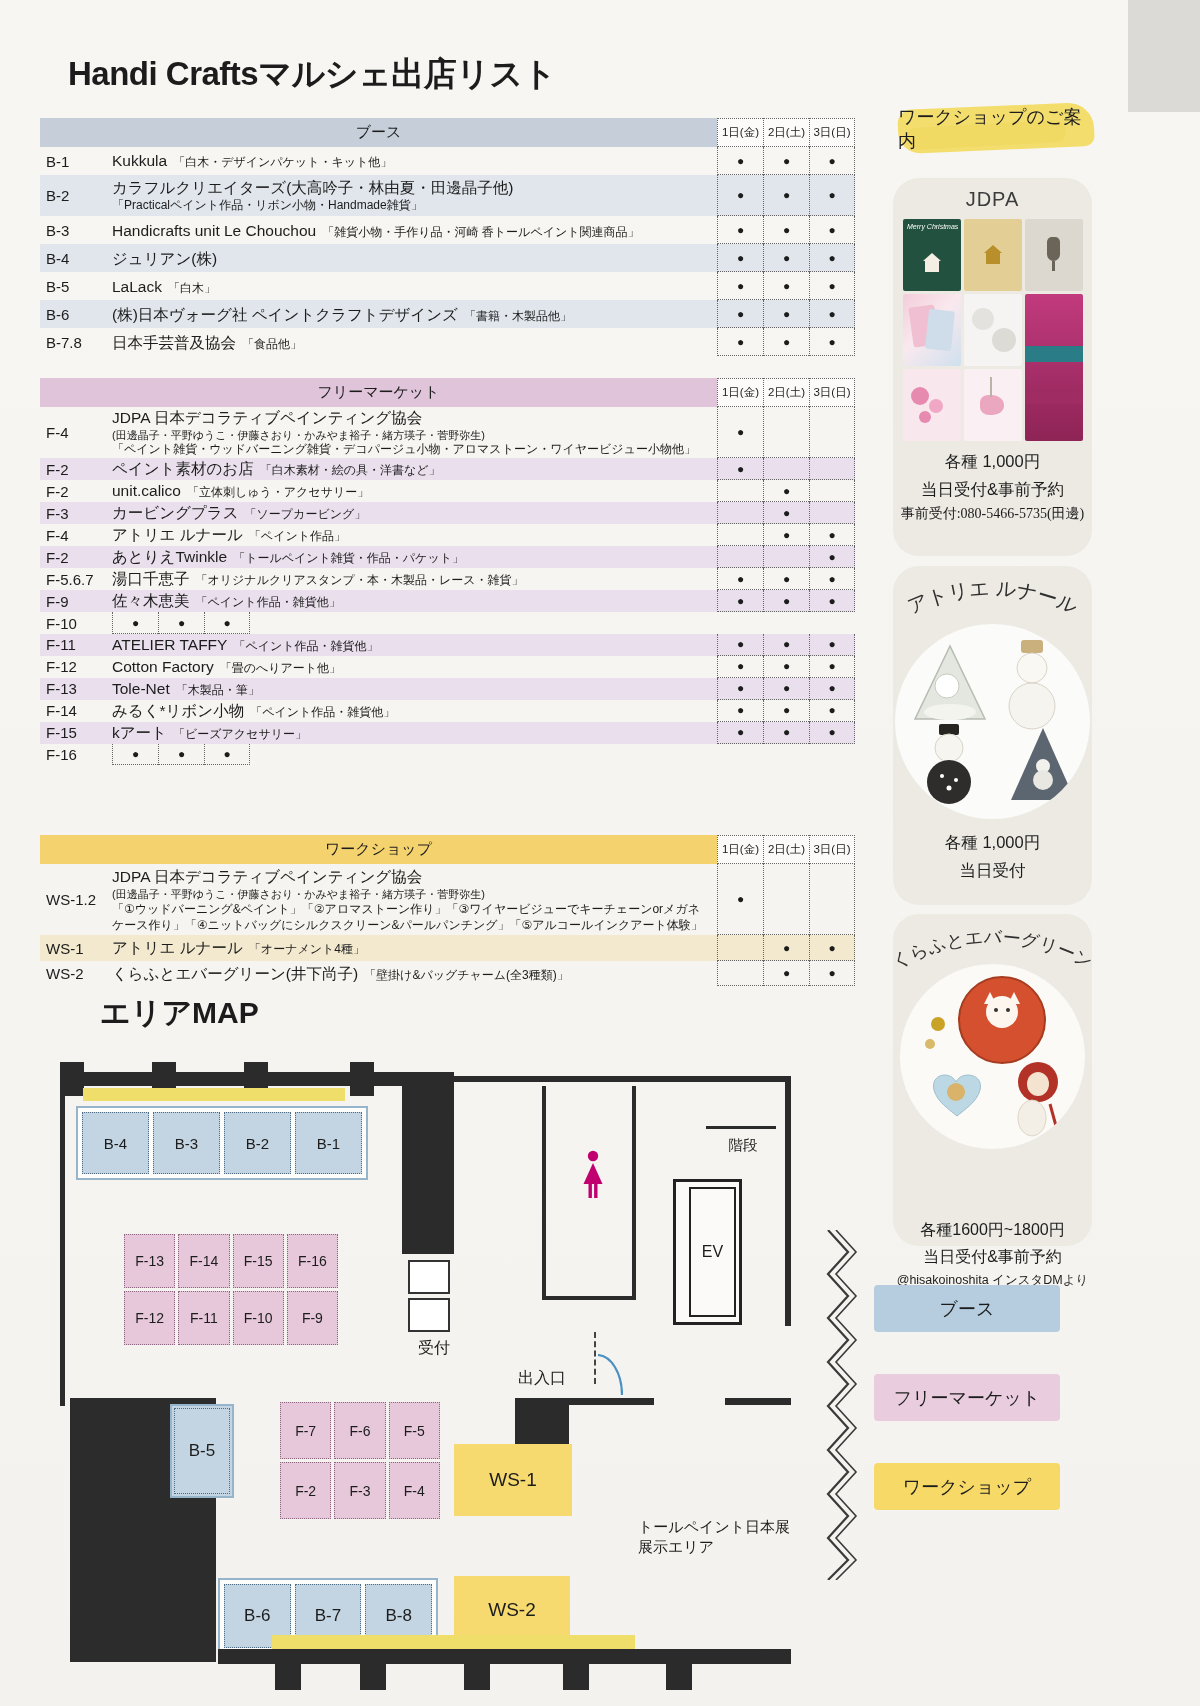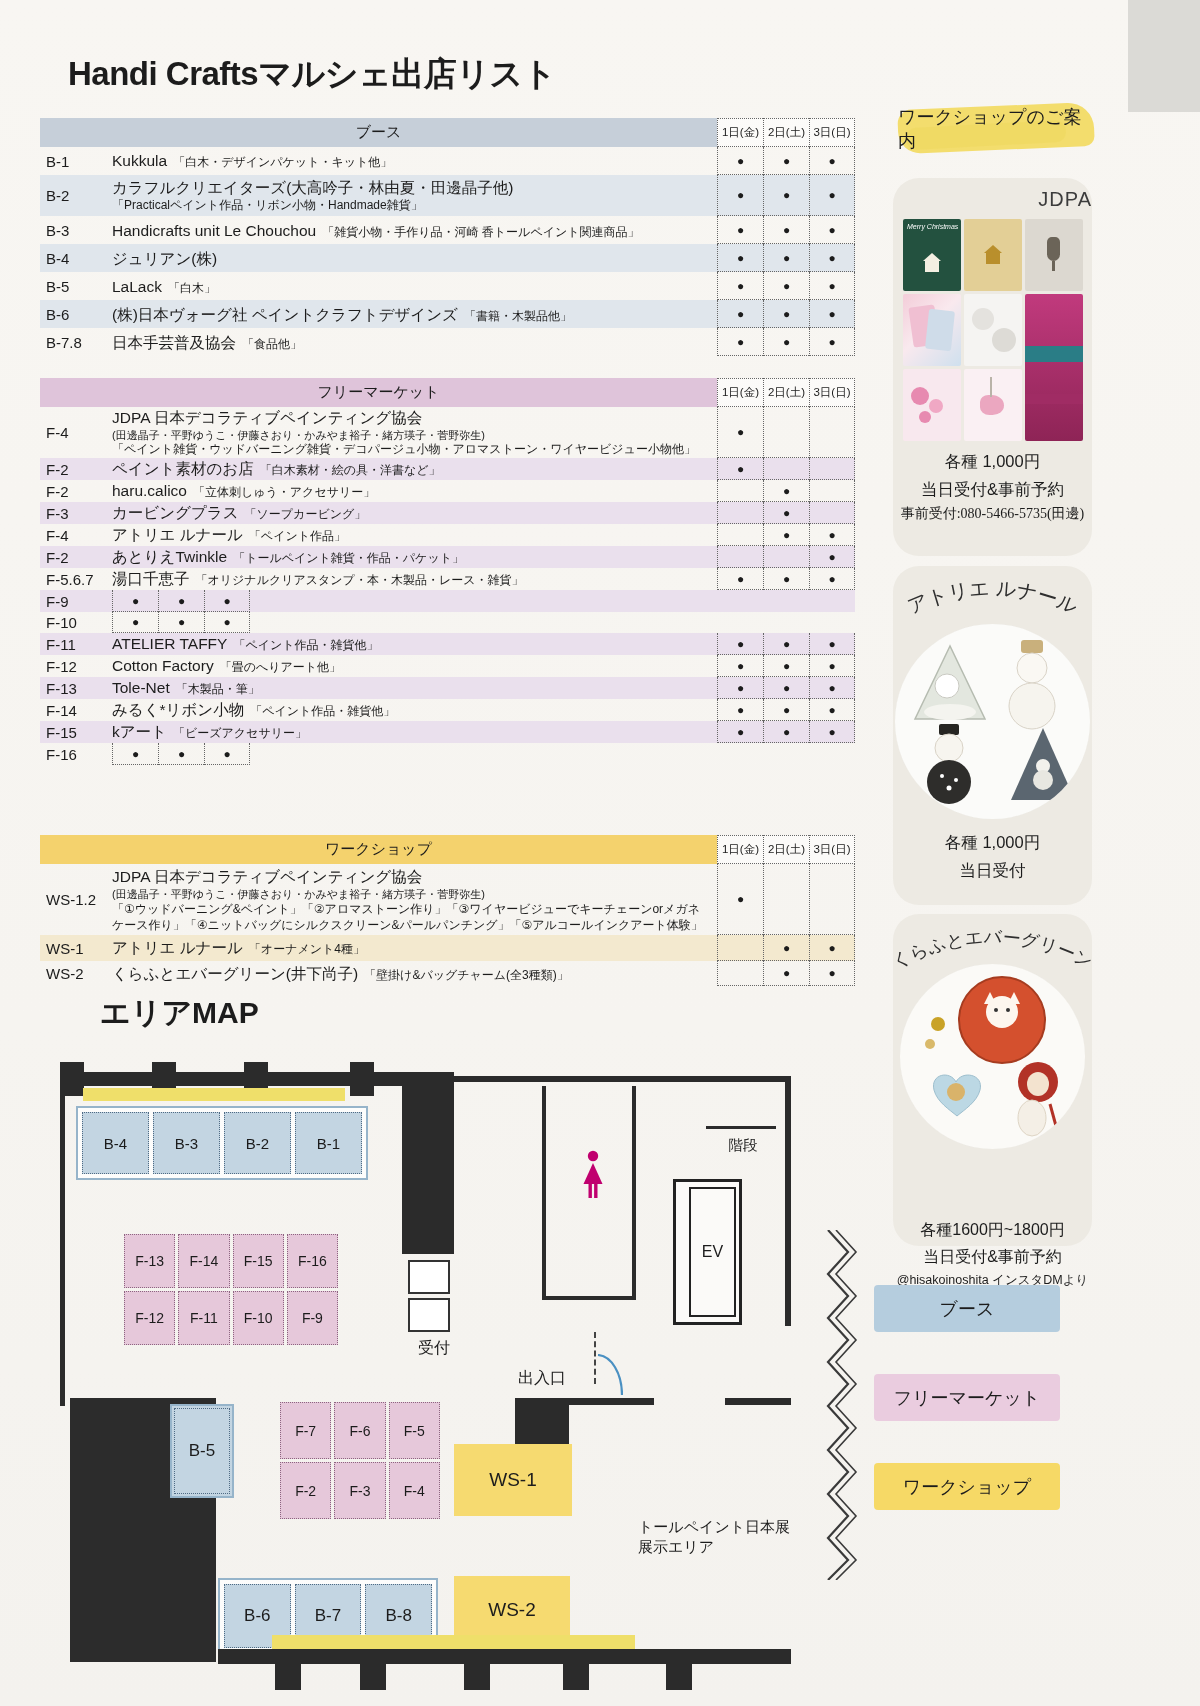--- a/index.html
+++ b/index.html
@@ -61,21 +61,21 @@
   .blackzone{position:absolute;background:#2c2c2c;}
   .dashdoor{position:absolute;border-left:2px dashed #444;}
   .exhibit{position:absolute;font-size:15px;line-height:1.35;}
 
   
   .ws-head{position:absolute;left:898px;top:104px;width:196px;height:50px;display:flex;align-items:center;justify-content:center;}
   .ws-head .hl{position:absolute;inset:2px 0 4px 0;background:#f3dd6d;border-radius:14px 26px 10px 22px;transform:rotate(-2.4deg);}
   .ws-head .hl2{position:absolute;left:8px;top:20px;width:160px;height:22px;background:#eed95f;opacity:.6;border-radius:10px;transform:rotate(-3deg);}
   .ws-head span{position:relative;font-size:18px;font-weight:500;}
   .card{position:absolute;left:893px;width:199px;background:#edeae3;border-radius:26px;box-sizing:border-box;}
-  .card-title{text-align:right;font-size:20px;letter-spacing:1px;color:#3c3c3c;padding-top:10px;}
+  .card-title{text-align:center;font-size:20px;letter-spacing:1px;color:#3c3c3c;padding-top:10px;}
   .collage{margin:8px 10px 6px 10px;display:grid;grid-template-columns:58px 58px 58px;grid-auto-rows:72px;gap:3px;}
   .tile{position:relative;overflow:hidden;border-radius:2px;}
   .tile-tall{grid-row:span 2;}
   .cardline{text-align:center;font-size:16.5px;line-height:1.7;}
   .cardline.small{font-size:14px;line-height:1.6;font-family:Liberation Serif, serif;}
   .cardline.tiny{font-size:12.5px;line-height:1.6;}
   .circlephoto{position:absolute;border-radius:50%;background:#fcfcfa;overflow:hidden;box-shadow:0 0 0 1px #e2dfd7 inset;}
 
   
   .house{position:absolute;}
@@ -199,21 +199,21 @@
       <span class="code">F-2</span>
       <div class="nm"><span class="name">ペイント素材のお店</span><span class="desc">「白木素材・絵の具・洋書など」</span></div>
       <div class="days">
           <span class="day">●</span>
           <span class="day"></span>
           <span class="day"></span>
         </div>
     </div>
     <div class="trow">
       <span class="code">F-2</span>
-      <div class="nm"><span class="name">haru.calico</span><span class="desc">「立体刺しゅう・アクセサリー」</span></div>
+      <div class="nm"><span class="name">unit.calico</span><span class="desc">「立体刺しゅう・アクセサリー」</span></div>
       <div class="days">
           <span class="day"></span>
           <span class="day">●</span>
           <span class="day"></span>
         </div>
     </div>
     <div class="trow alt-flea">
       <span class="code">F-3</span>
       <div class="nm"><span class="name">カービングプラス</span><span class="desc">「ソープカービング」</span></div>
       <div class="days">
@@ -244,20 +244,21 @@
       <span class="code">F-5.6.7</span>
       <div class="nm"><span class="name">湯口千恵子</span><span class="desc">「オリジナルクリアスタンプ・本・木製品・レース・雑貨」</span></div>
       <div class="days">
           <span class="day">●</span>
           <span class="day">●</span>
           <span class="day">●</span>
         </div>
     </div>
     <div class="trow alt-flea">
       <span class="code">F-9</span>
+      <div class="nm"><span class="name">佐々木恵美</span><span class="desc">「ペイント作品・雑貨他」</span></div>
       <div class="days">
           <span class="day">●</span>
           <span class="day">●</span>
           <span class="day">●</span>
         </div>
     </div>
     <div class="trow">
       <span class="code">F-10</span>
       <div class="days">
           <span class="day">●</span>

